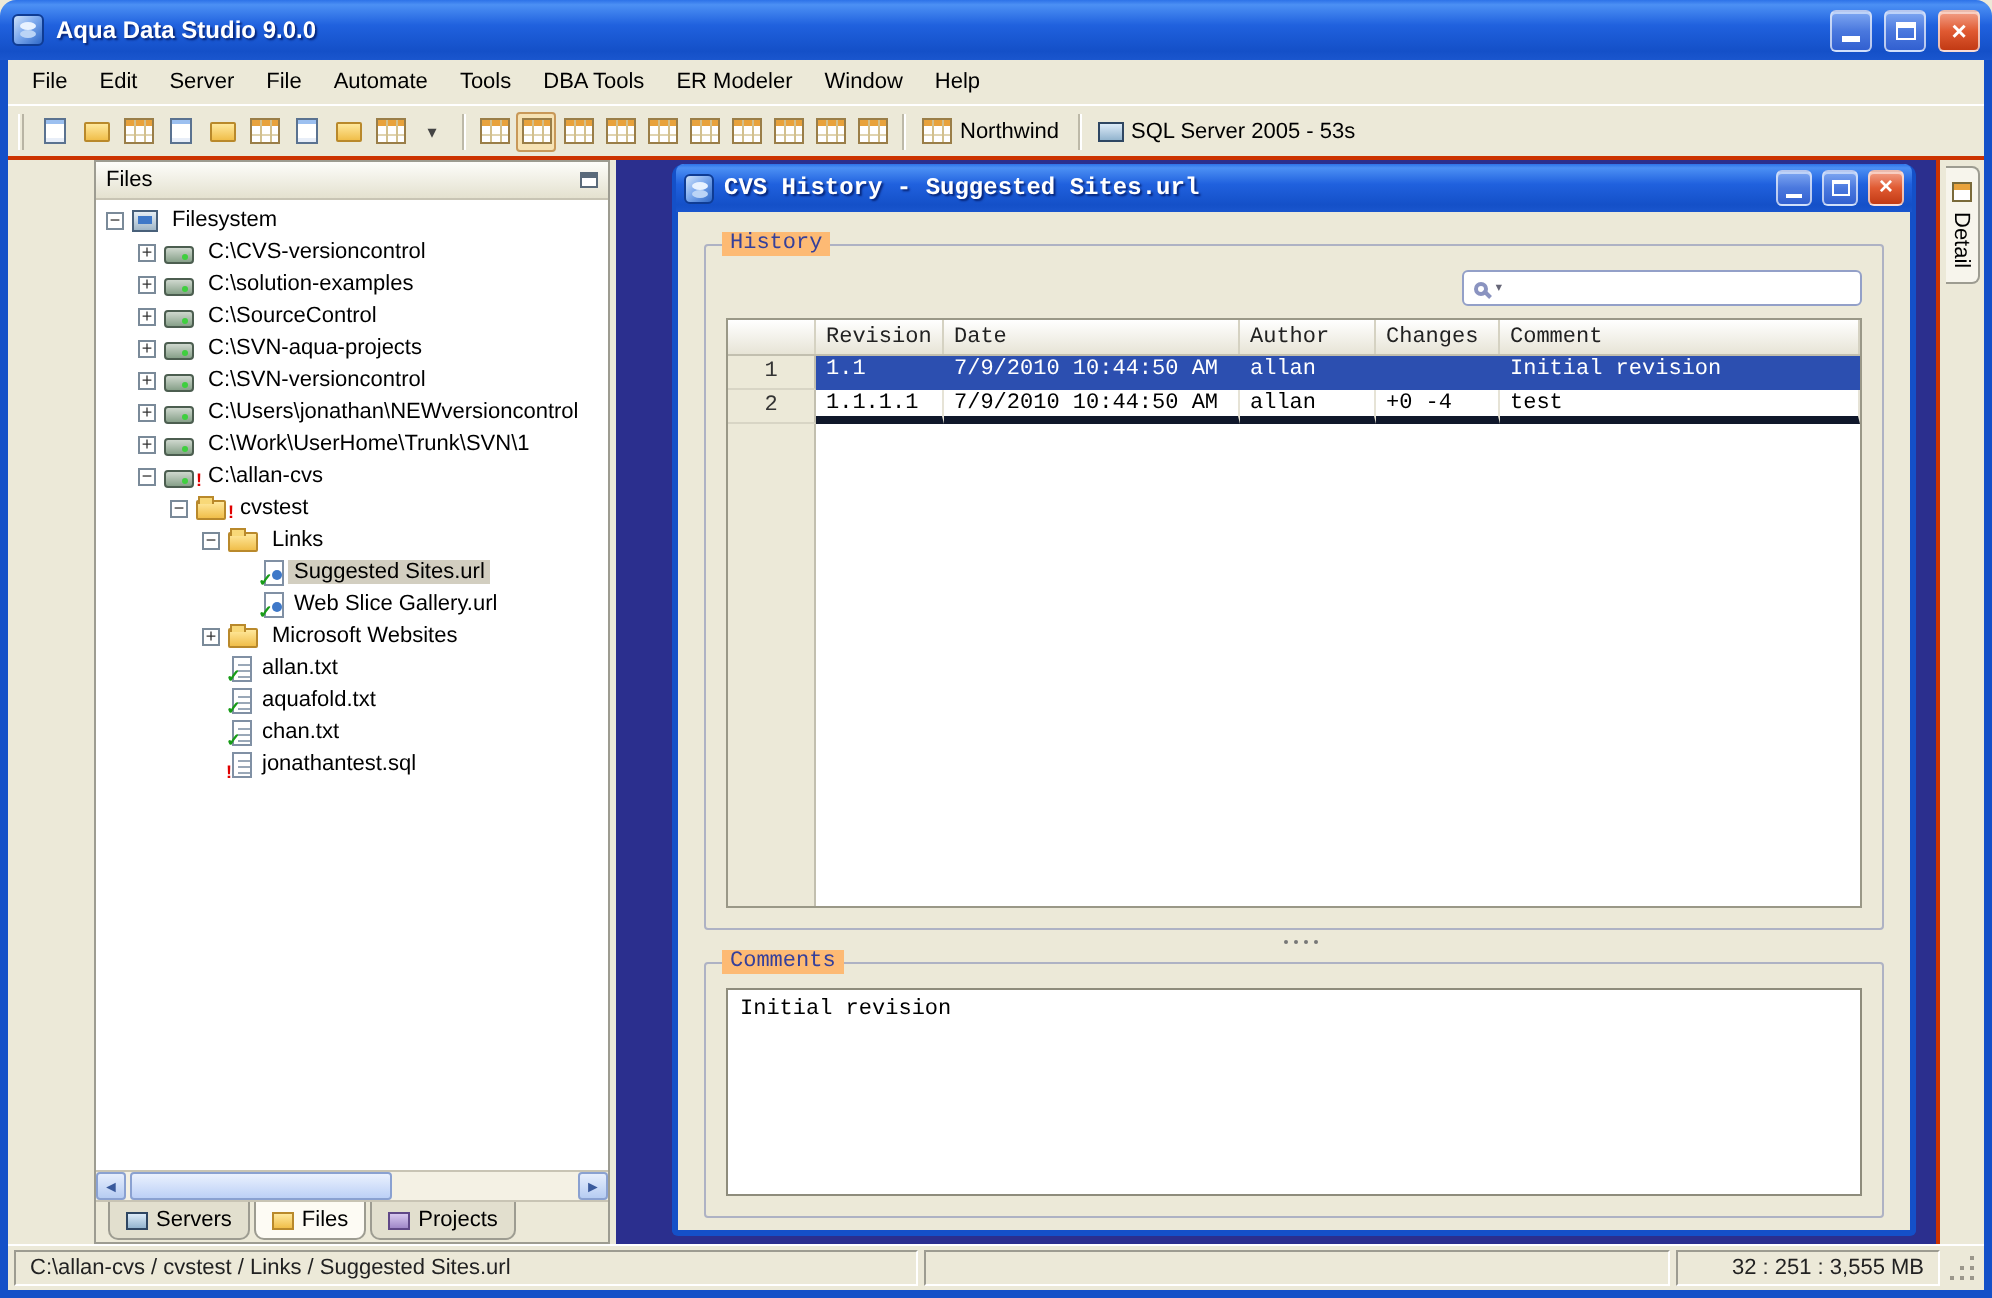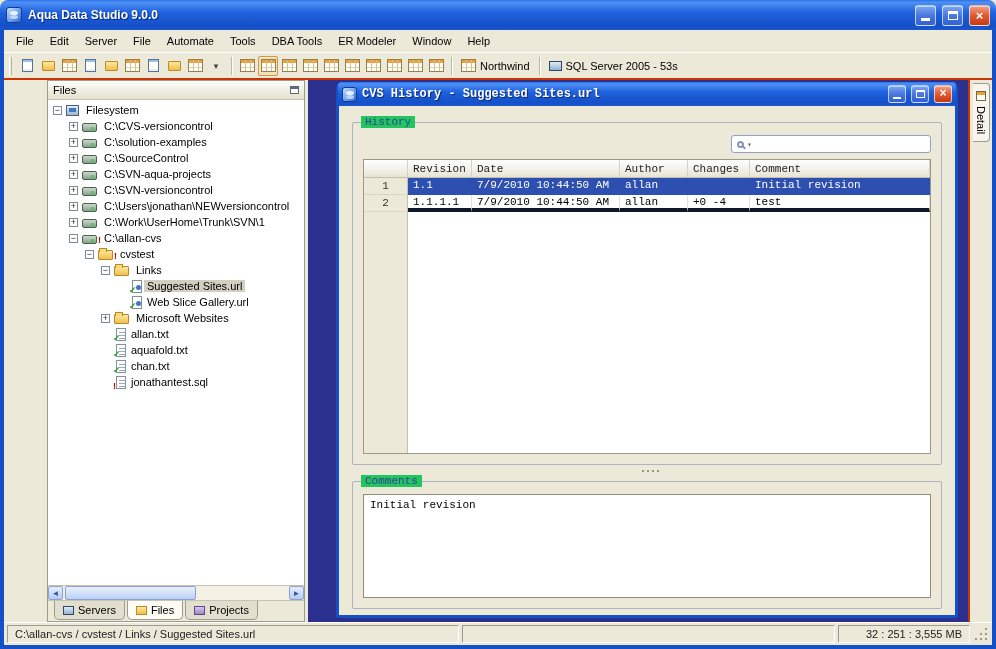--- a/index.html
+++ b/index.html
@@ -114,21 +114,21 @@
   .workspace { flex:1; min-width:0; position:relative; background:#2B2F8E; }
   .dialog { position:absolute; left:28px; right:10px; top:2px; bottom:4px; display:flex; flex-direction:column;
     border:3px solid #1450C8; border-top:none; border-radius:6px 6px 3px 3px; background:#ECE9D8;font-family:Liberation Mono, monospace; }
   .dlg-titlebar { height:24px; flex:none; display:flex; align-items:center; gap:5px; padding:0 4px;
     border-radius:4px 4px 0 0; margin:0 -1px;
     background: linear-gradient(180deg,#2D72E8 0%,#4C90F4 8%,#2061DE 42%,#1450C8 85%,#1A56CE 100%); }
   .dlg-title { color:#fff; font-size:12px; font-weight:bold; text-shadow:1px 1px 1px rgba(0,20,90,.75); }
   .dlg-body { flex:1; min-height:0; display:flex; flex-direction:column; padding:10px 13px 6px; }
 
   .group { position:relative; border:1px solid #AEB2C4; border-radius:2px; }
-  .group-label { position:absolute; top:-7px; left:8px; background:#22c55e; padding:0 4px;
+  .group-label { position:absolute; top:-7px; left:8px; background:#fdba74; padding:0 4px;
     font-size:11px; color:#35409B; }
   .history-group { flex:1; min-height:0; display:flex; flex-direction:column; padding:12px 10px 10px; margin-top:6px; }
   .search-row { flex:none; display:flex; justify-content:flex-end; margin-bottom:6px; }
   .searchbox { width:200px; height:18px; display:flex; align-items:center; gap:3px; padding:0 5px;
     background:#fff; border:1px solid #93A0C8; border-radius:3px; }
   .mag { width:7px; height:7px; flex:none; border:2px solid #8A93C0; border-radius:50%; position:relative; }
   .mag::after { content:''; position:absolute; width:5px; height:2px; background:#8A93C0;
     transform:rotate(45deg); right:-4px; bottom:-2px; }
   .scaret { font-size:8px; color:#667; }
   .searchbox input { flex:1; min-width:0; border:none; outline:none; font-size:11px; font-family:inherit; background:transparent; }

